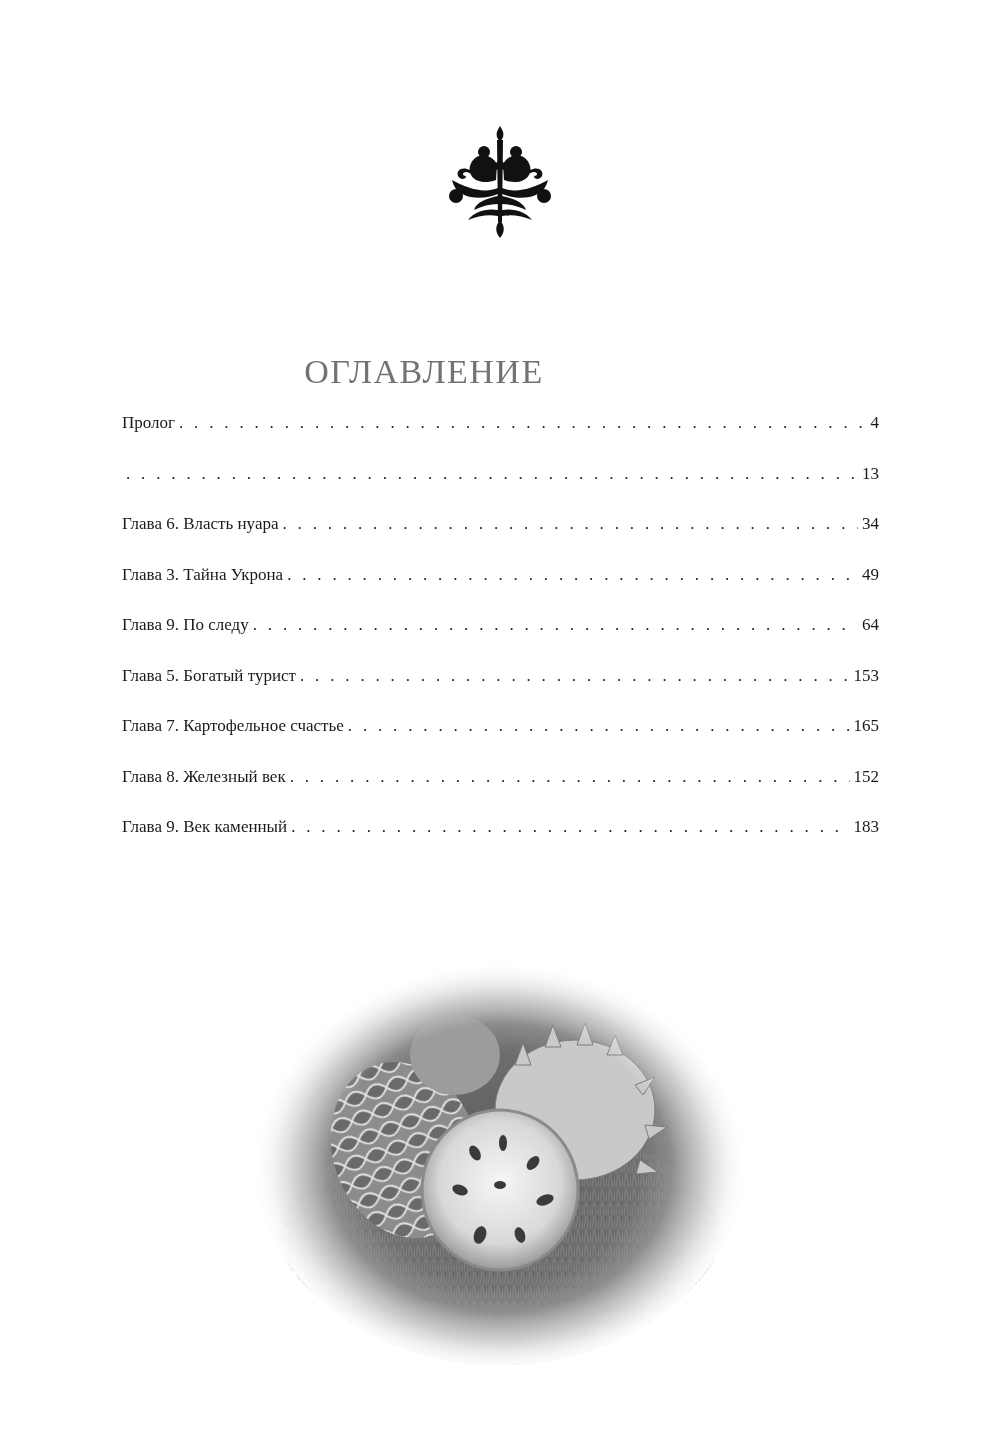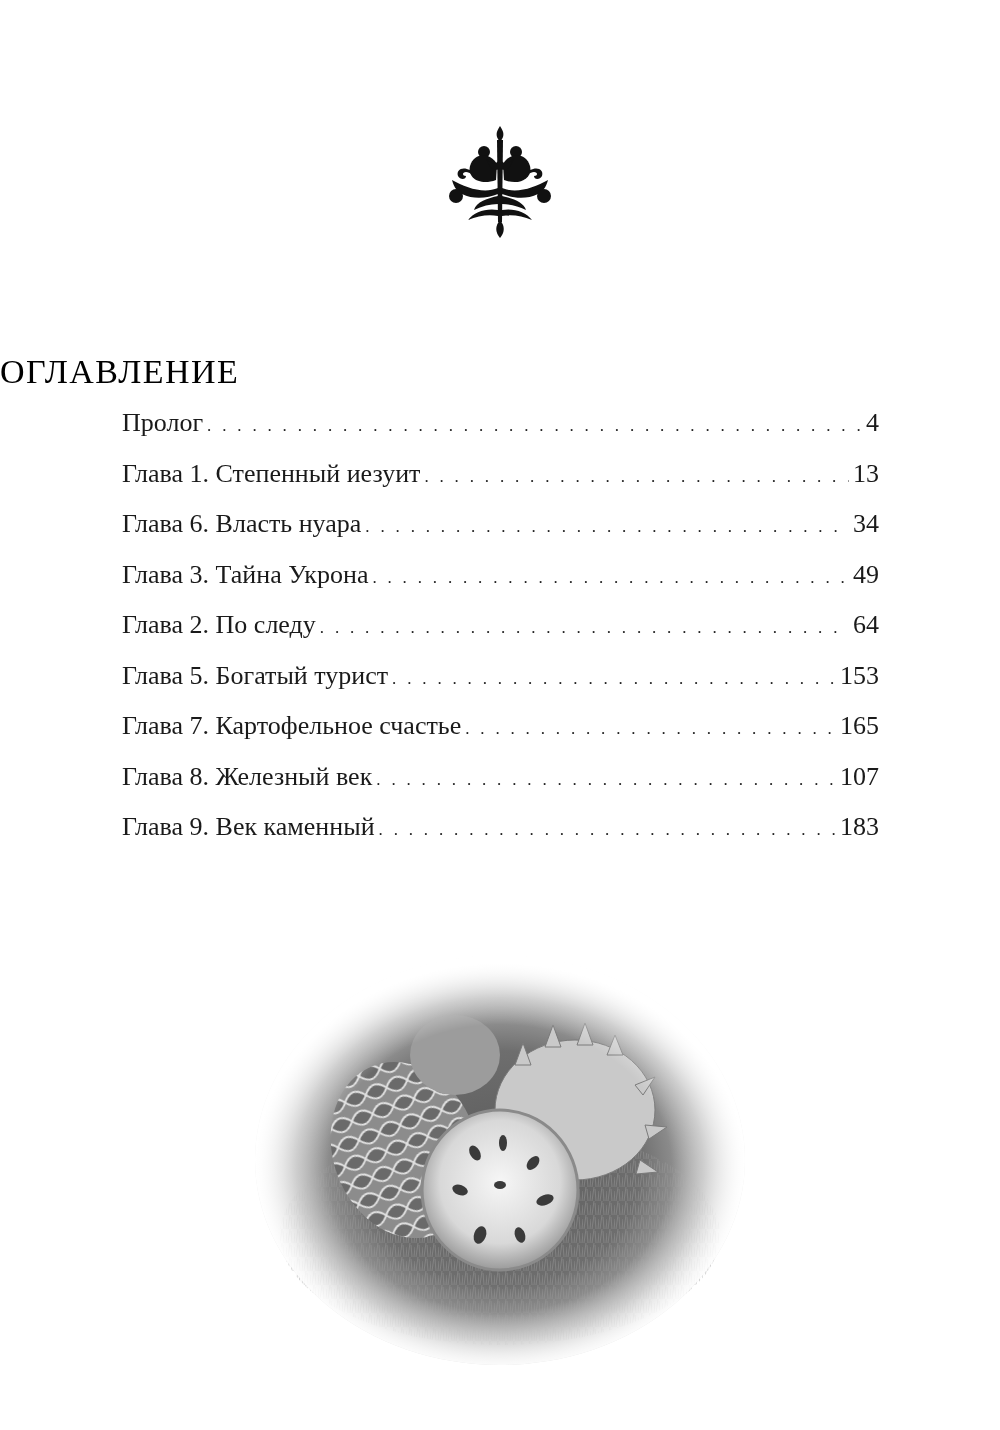--- a/index.html
+++ b/index.html
@@ -1,22 +1,22 @@
 <!DOCTYPE html>
 <html><head>
 <meta charset="utf-8">
 <style>
   html, body { margin: 0; padding: 0; background: #ffffff; }
   body { width: 1000px; height: 1430px; position: relative; overflow: hidden;
          font-family: "Liberation Serif", "DejaVu Serif", serif; color: #1a1a1a; }
   .ornament { position: absolute; left: 440px; top: 122px; width: 120px; height: 118px; }
-  .title { position: absolute; left: 0; width: 848px; top: 330px; text-align: left;
-           font-size: 34px; letter-spacing: 1.5px; font-weight: normal; color: #000000; }
+  .title { position: absolute; left: 0; width: 848px; top: 330px; text-align: center;
+           font-size: 34px; letter-spacing: 1.5px; font-weight: normal; color: #737373; }
   .toc { position: absolute; left: 122px; width: 757px; top: 398px; margin: 0; padding: 0; list-style: none; }
-  .toc-row { display: flex; align-items: baseline; height: 50.5px; font-size: 26px; line-height: 50.5px; }
+  .toc-row { display: flex; align-items: baseline; height: 50.5px; font-size: 17px; line-height: 50.5px; }
   .toc-label { white-space: nowrap; flex: 0 0 auto; }
   .toc-dots { flex: 1 1 auto; overflow: hidden; white-space: nowrap; margin: 0 4px; color: #222;
               letter-spacing: 3.3px; font-size: 17px; }
   .toc-dots::after { content: ". . . . . . . . . . . . . . . . . . . . . . . . . . . . . . . . . . . . . . . . . . . . . . . . . . . . . . . . . . . . . . . . . . . . . . . . . . . . . . . . . . . . . . . . . . . . . . . . . . . . . . . . . . . . . . . . ."; }
   .toc-page { flex: 0 0 auto; white-space: nowrap; text-align: right; }
   .illustration { position: absolute; left: 255px; top: 935px; width: 490px; height: 430px; }
 </style>
 </head>
 <body>
 
@@ -58,53 +58,52 @@
 
 <h1 class="title">ОГЛАВЛЕНИЕ</h1>
 
 <ul class="toc">
   <li class="toc-row">
     <span class="toc-label">Пролог</span>
     <span class="toc-dots"></span>
     <span class="toc-page">4</span>
   </li>
   <li class="toc-row">
-    <span class="toc-label">Глава 1. Степенный иезуит</span>
     <span class="toc-dots"></span>
     <span class="toc-page">13</span>
   </li>
   <li class="toc-row">
     <span class="toc-label">Глава 6. Власть нуара</span>
     <span class="toc-dots"></span>
     <span class="toc-page">34</span>
   </li>
   <li class="toc-row">
     <span class="toc-label">Глава 3. Тайна Укрона</span>
     <span class="toc-dots"></span>
     <span class="toc-page">49</span>
   </li>
   <li class="toc-row">
-    <span class="toc-label">Глава 2. По следу</span>
+    <span class="toc-label">Глава 9. По следу</span>
     <span class="toc-dots"></span>
     <span class="toc-page">64</span>
   </li>
   <li class="toc-row">
     <span class="toc-label">Глава 5. Богатый турист</span>
     <span class="toc-dots"></span>
     <span class="toc-page">153</span>
   </li>
   <li class="toc-row">
     <span class="toc-label">Глава 7. Картофельное счастье</span>
     <span class="toc-dots"></span>
     <span class="toc-page">165</span>
   </li>
   <li class="toc-row">
     <span class="toc-label">Глава 8. Железный век</span>
     <span class="toc-dots"></span>
-    <span class="toc-page">107</span>
+    <span class="toc-page">152</span>
   </li>
   <li class="toc-row">
     <span class="toc-label">Глава 9. Век каменный</span>
     <span class="toc-dots"></span>
     <span class="toc-page">183</span>
   </li>
 </ul>
 
 <svg class="illustration" viewBox="0 0 490 430" aria-label="Grayscale vignette of three custard-apple / soursop fruits on grass, one cut open showing seeds">
   <defs>

